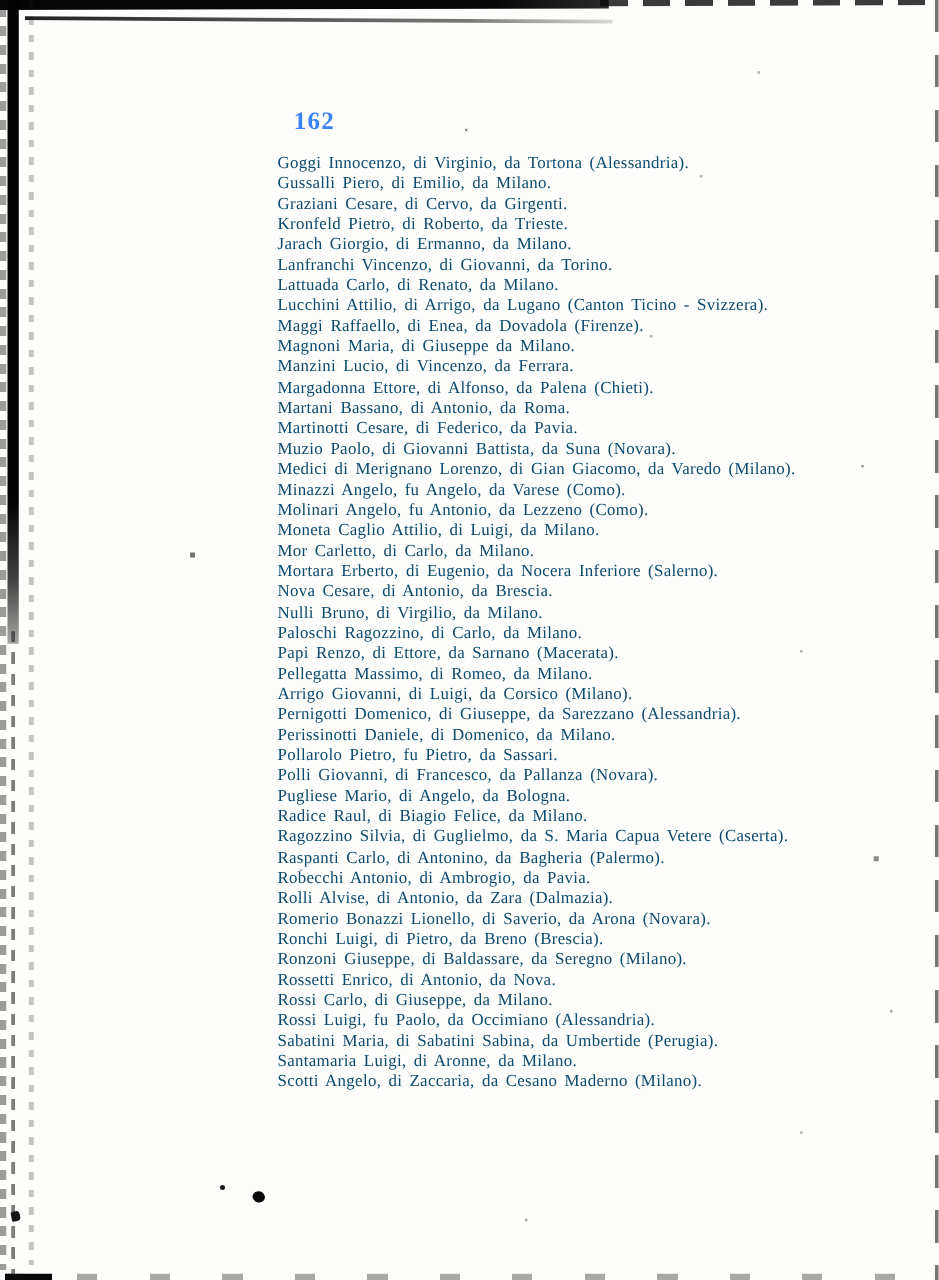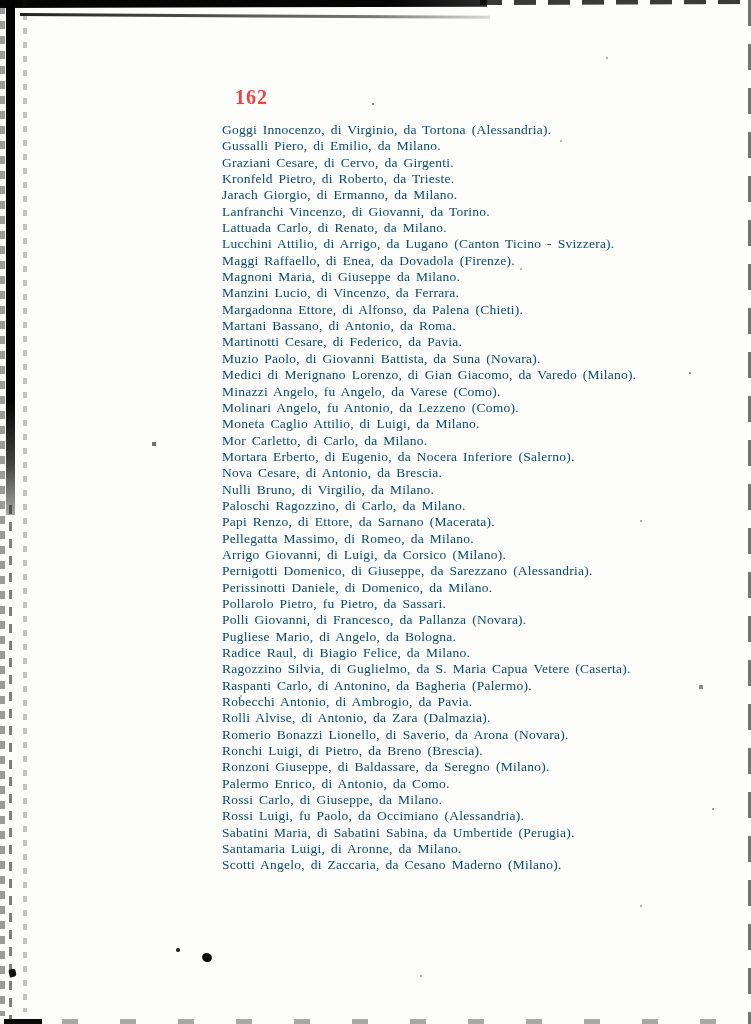--- a/index.html
+++ b/index.html
@@ -81,21 +81,21 @@
       372px 103px 0 0 rgba(0,0,0,.45), 560px 140px 0 0 rgba(0,0,0,.3),
       153px 443px 0 1px rgba(0,0,0,.55), 689px 372px 0 0 rgba(0,0,0,.4),
       520px 268px 0 0 rgba(0,0,0,.3), 640px 520px 0 0 rgba(0,0,0,.3),
       700px 686px 0 1px rgba(0,0,0,.45), 420px 975px 0 0 rgba(0,0,0,.35),
       640px 905px 0 0 rgba(0,0,0,.3), 240px 695px 0 0 rgba(0,0,0,.25),
       606px 57px 0 0 rgba(0,0,0,.3), 712px 808px 0 0 rgba(0,0,0,.35);
   }
   
   .page-number {
     position: absolute; left: 235px; top: 86px;
-    font-size: 20px; font-weight: bold; letter-spacing: 1px; color: #ef4444;
+    font-size: 20px; font-weight: bold; letter-spacing: 1px; color: #3b82f6;
   }
   .name-list {
     position: absolute; left: 222px; top: 122px; width: 520px;
   }
   .name-list .line {
     white-space: nowrap;
     font-size: 13.5px;
     line-height: 16.35px;
     letter-spacing: 0.25px;
     word-spacing: 2.2px;
@@ -157,20 +157,20 @@
       <div class="line">Polli Giovanni, di Francesco, da Pallanza (Novara).</div>
       <div class="line">Pugliese Mario, di Angelo, da Bologna.</div>
       <div class="line">Radice Raul, di Biagio Felice, da Milano.</div>
       <div class="line">Ragozzino Silvia, di Guglielmo, da S. Maria Capua Vetere (Caserta).</div>
       <div class="line">Raspanti Carlo, di Antonino, da Bagheria (Palermo).</div>
       <div class="line">Robecchi Antonio, di Ambrogio, da Pavia.</div>
       <div class="line">Rolli Alvise, di Antonio, da Zara (Dalmazia).</div>
       <div class="line">Romerio Bonazzi Lionello, di Saverio, da Arona (Novara).</div>
       <div class="line">Ronchi Luigi, di Pietro, da Breno (Brescia).</div>
       <div class="line">Ronzoni Giuseppe, di Baldassare, da Seregno (Milano).</div>
-      <div class="line">Palermo Enrico, di Antonio, da Como.</div>
+      <div class="line">Rossetti Enrico, di Antonio, da Nova.</div>
       <div class="line">Rossi Carlo, di Giuseppe, da Milano.</div>
       <div class="line">Rossi Luigi, fu Paolo, da Occimiano (Alessandria).</div>
       <div class="line">Sabatini Maria, di Sabatini Sabina, da Umbertide (Perugia).</div>
       <div class="line">Santamaria Luigi, di Aronne, da Milano.</div>
       <div class="line">Scotti Angelo, di Zaccaria, da Cesano Maderno (Milano).</div>
     </div>
 </div>
 
 </body></html>

